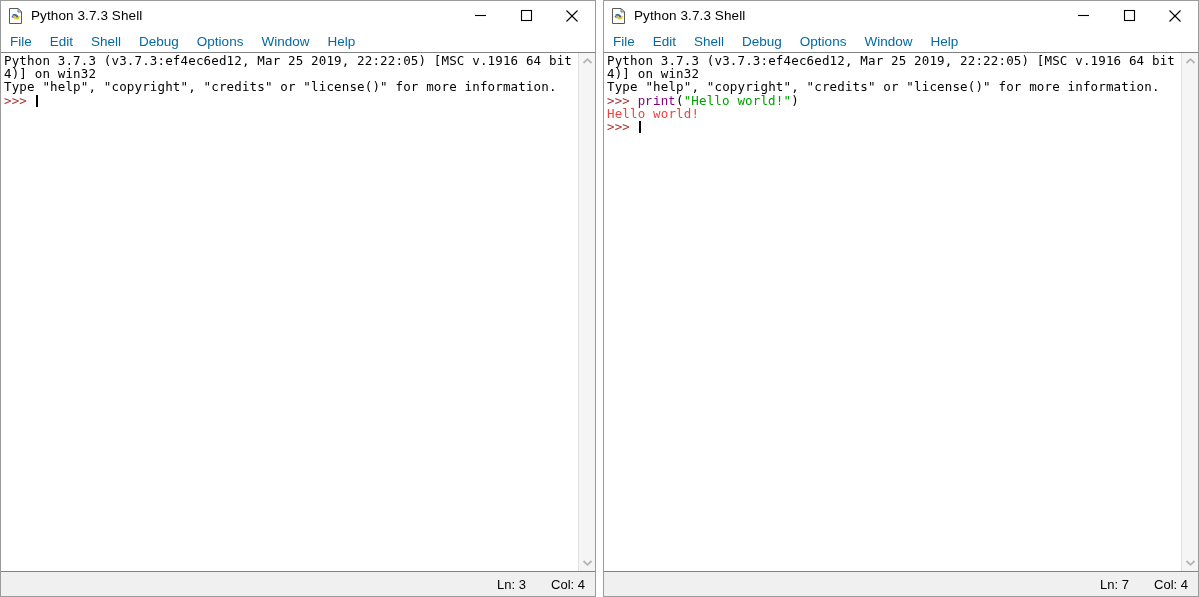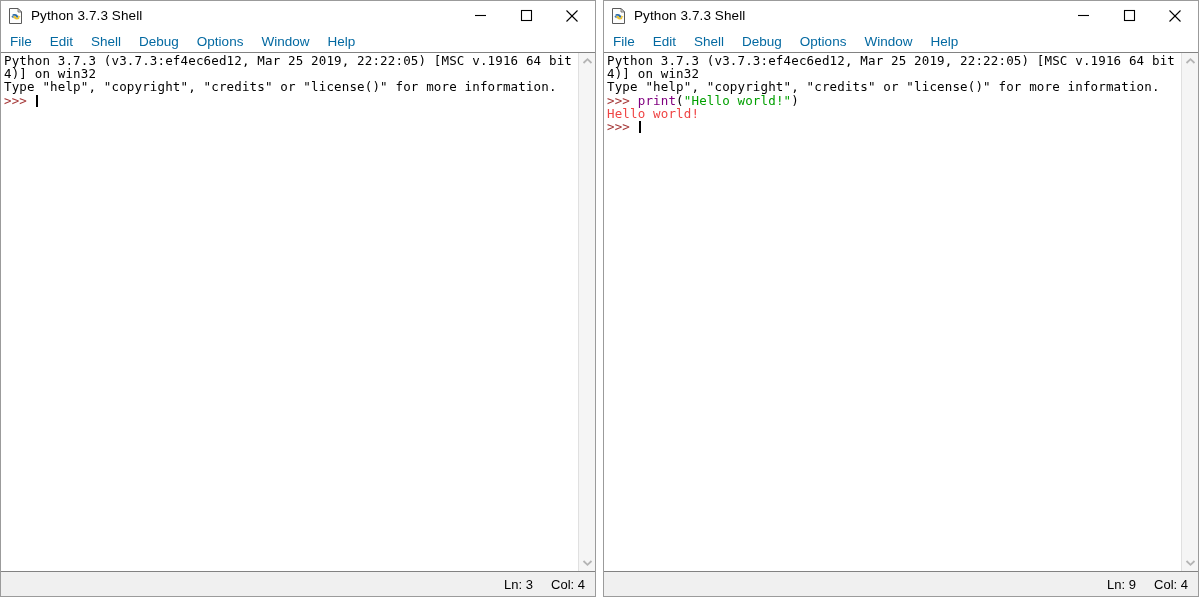--- a/index.html
+++ b/index.html
@@ -115,21 +115,21 @@
     font-size: 12.5px;
     line-height: 13.2px;
     white-space: pre;
     letter-spacing: 0.15px;
     color: #000000;
     position: relative;
   }
   .cline { height: 13.2px; }
 
   .tok-prompt { color: #a63a3a; }
-  .tok-kw     { color: #800080; }
+  .tok-kw     { color: #800080; font-family: Liberation Mono, monospace; }
   .tok-str    { color: #00a000; }
   .tok-out    { color: #ef4444; }
   .tok-plain  { color: #000000; }
 
   .caret {
     display: inline-block;
     width: 1px;
     height: 12px;
     background: #000000;
     vertical-align: -2px;
@@ -162,21 +162,21 @@
 
   
   .statusbar {
     height: 24px;
     min-height: 24px;
     background: #f0f0f0;
     display: flex;
     align-items: center;
     justify-content: flex-end;
     padding-right: 10px;
-    gap: 18px;
+    gap: 25px;
   }
   .status-text {
     font-size: 13px;
     color: #000000;
     white-space: nowrap;
   }
 
   
   .gap-divider {
     position: absolute;
@@ -320,18 +320,18 @@
         <div class="scroll-track"></div>
         <div class="scroll-arrow">
           <svg width="11" height="9" viewBox="0 0 11 9">
               <path d="M1.5 3 L5.5 6.8 L9.5 3" fill="none" stroke="#b4b4b4" stroke-width="1.8"></path>
             </svg>
         </div>
       </div>
     </div>
 
     <div class="statusbar">
-      <span class="status-text">Ln: 9</span>
+      <span class="status-text">Ln: 7</span>
       <span class="status-text">Col: 4</span>
     </div>
   </div>
 
 </div>
 
 </body></html>

